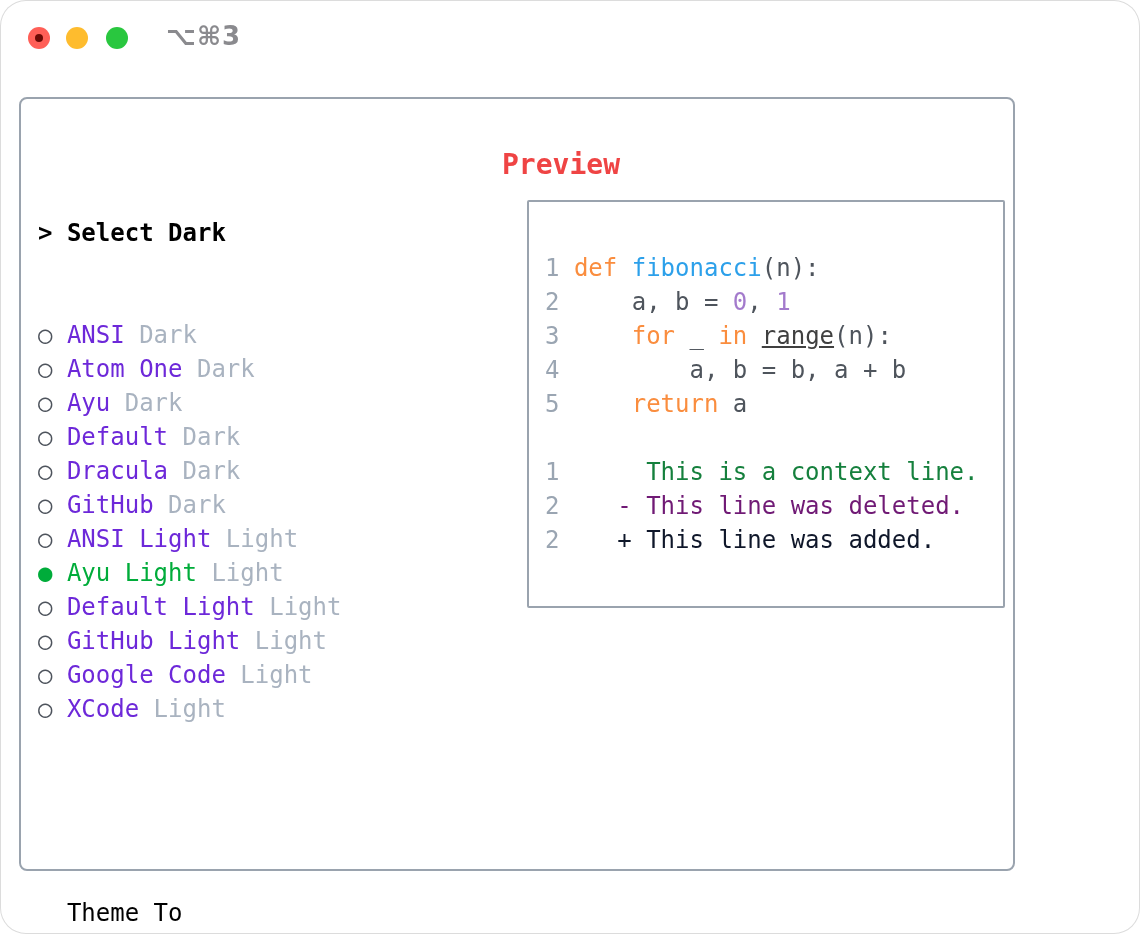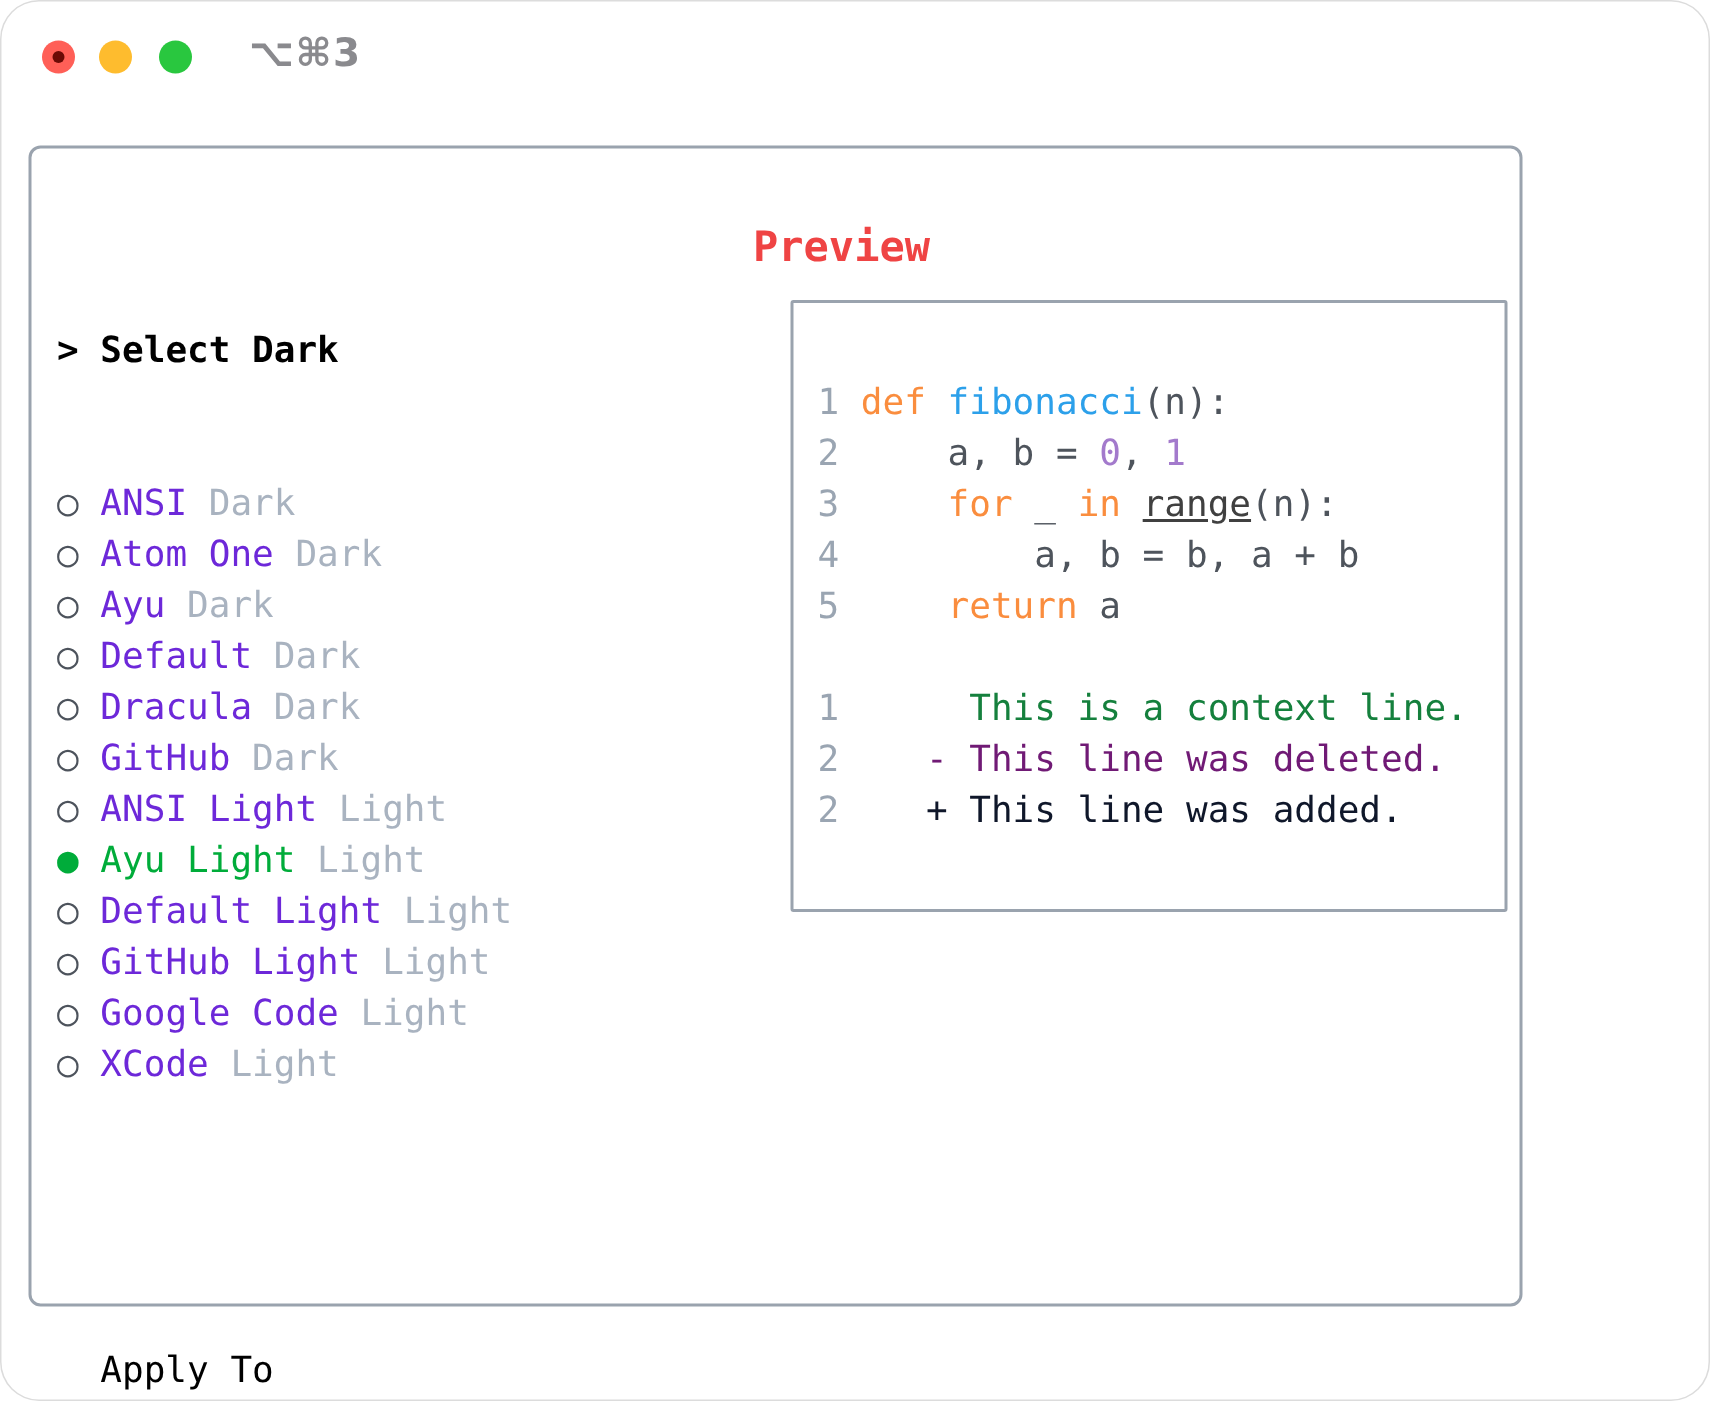--- a/index.html
+++ b/index.html
@@ -53,21 +53,21 @@
   <div class="traffic min"></div>
   <div class="traffic zoom"></div>
   <div class="win-title">⌥⌘3</div>
 
   <div class="panel">
 
     <div class="left-col">
       <div class="row picker-header"><span class="prompt">&gt;</span><span> </span><span>Select Dark</span></div>
       <div id="theme-list"><div class="row theme-option"><span class="radio-icon">○ </span><span class="theme-name">ANSI </span><span class="variant">Dark</span></div><div class="row theme-option"><span class="radio-icon">○ </span><span class="theme-name">Atom One </span><span class="variant">Dark</span></div><div class="row theme-option"><span class="radio-icon">○ </span><span class="theme-name">Ayu </span><span class="variant">Dark</span></div><div class="row theme-option"><span class="radio-icon">○ </span><span class="theme-name">Default </span><span class="variant">Dark</span></div><div class="row theme-option"><span class="radio-icon">○ </span><span class="theme-name">Dracula </span><span class="variant">Dark</span></div><div class="row theme-option"><span class="radio-icon">○ </span><span class="theme-name">GitHub </span><span class="variant">Dark</span></div><div class="row theme-option"><span class="radio-icon">○ </span><span class="theme-name">ANSI Light </span><span class="variant">Light</span></div><div class="row theme-option selected"><span class="radio-icon">● </span><span class="theme-name">Ayu Light </span><span class="variant">Light</span></div><div class="row theme-option"><span class="radio-icon">○ </span><span class="theme-name">Default Light </span><span class="variant">Light</span></div><div class="row theme-option"><span class="radio-icon">○ </span><span class="theme-name">GitHub Light </span><span class="variant">Light</span></div><div class="row theme-option"><span class="radio-icon">○ </span><span class="theme-name">Google Code </span><span class="variant">Light</span></div><div class="row theme-option"><span class="radio-icon">○ </span><span class="theme-name">XCode </span><span class="variant">Light</span></div></div>
       <div class="row"> </div>
-      <div class="row apply-header">Apply To</div>
+      <div class="row apply-header">Theme To</div>
       
       
       
       
     </div>
 
     <div class="preview-header">Preview</div>
 
     <div class="preview-box">
       <div class="code" id="preview-code"><div class="code-line"><span class="tok-ln">1 </span><span class="tok-kw">def </span><span class="tok-fn">fibonacci</span><span class="tok-code">(n):</span></div><div class="code-line"><span class="tok-ln">2 </span><span class="tok-code">    a, b = </span><span class="tok-num">0</span><span class="tok-code">, </span><span class="tok-num">1</span></div><div class="code-line"><span class="tok-ln">3 </span><span class="tok-code">    </span><span class="tok-kw">for</span><span class="tok-code"> _ </span><span class="tok-kw">in</span><span class="tok-code"> </span><span class="tok-call">range</span><span class="tok-code">(n):</span></div><div class="code-line"><span class="tok-ln">4 </span><span class="tok-code">        a, b = b, a + b</span></div><div class="code-line"><span class="tok-ln">5 </span><span class="tok-code">    </span><span class="tok-kw">return</span><span class="tok-code"> a</span></div><div class="code-line"><span> </span></div><div class="code-line"><span class="tok-ln">1 </span><span class="tok-ctx">     This is a context line.</span></div><div class="code-line"><span class="tok-ln">2 </span><span class="tok-del">   - This line was deleted.</span></div><div class="code-line"><span class="tok-ln">2 </span><span class="tok-add">   + This line was added.</span></div></div>

